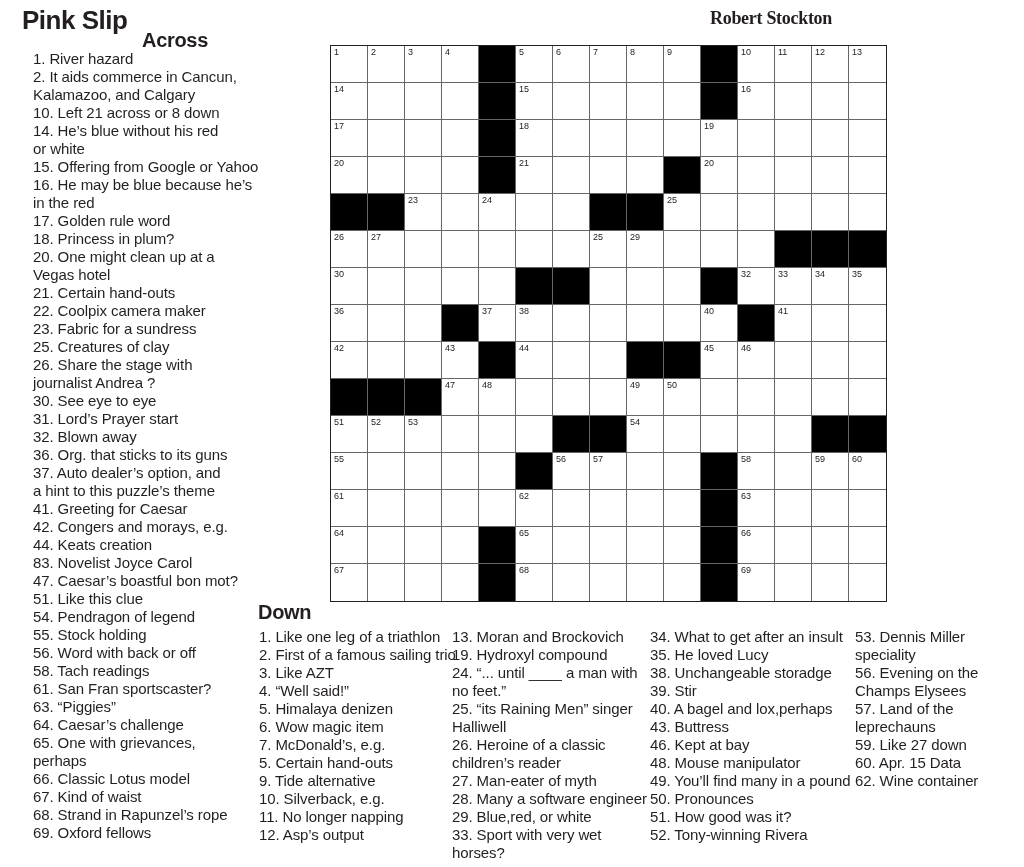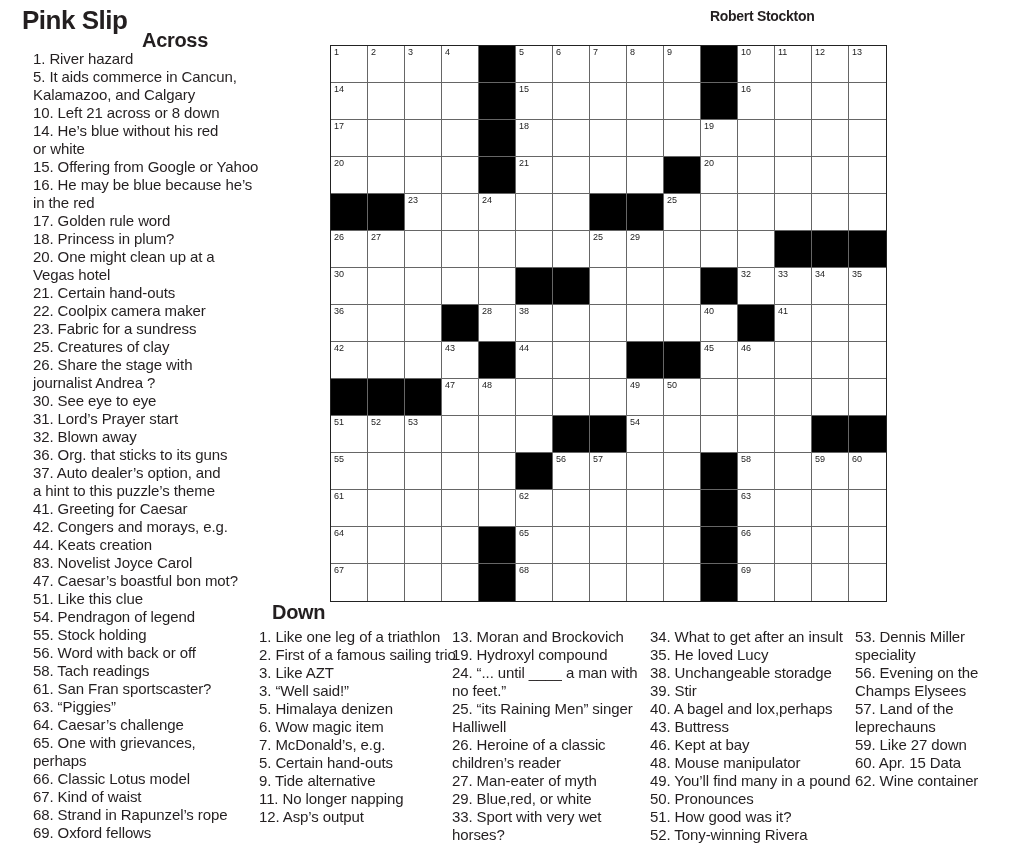--- a/index.html
+++ b/index.html
@@ -10,27 +10,27 @@
     font-family:"Liberation Sans", sans-serif;
     color:#231f20;
     overflow:hidden;
   }
   .page-title{
     position:absolute;left:22px;top:5px;
     font-size:26px;font-weight:700;letter-spacing:-0.5px;
   }
   .author{
     position:absolute;left:710px;top:8px;
-    font-size:14px;font-weight:700;letter-spacing:-0.3px;
+    font-size:18px;font-weight:700;letter-spacing:-0.3px;font-family:Liberation Serif, serif;
   }
   .section-heading{
     font-size:20px;font-weight:700;letter-spacing:-0.3px;
   }
   .across-heading{position:absolute;left:142px;top:29px;}
-  .down-heading{position:absolute;left:272px;top:601px;}
+  .down-heading{position:absolute;left:258px;top:601px;}
   .across-list{
     position:absolute;left:33px;top:50px;width:295px;
   }
   .clue{
     font-size:15px;line-height:18px;
     white-space:pre-line;
     letter-spacing:-0.1px;
   }
   .grid{
     position:absolute;left:330px;top:45px;
@@ -65,21 +65,21 @@
 </head>
 <body>
 
 <div class="page">
   <div class="page-title">Pink Slip</div>
   <div class="author">Robert Stockton</div>
 
   <div class="section-heading across-heading">Across</div>
   <div class="across-list" id="across-list">
       <div class="clue">1. River hazard</div>
-      <div class="clue">5. It aids commerce in Cancun,
+      <div class="clue">2. It aids commerce in Cancun,
 Kalamazoo, and Calgary</div>
       <div class="clue">10. Left 21 across or 8 down</div>
       <div class="clue">14. He’s blue without his red
 or white</div>
       <div class="clue">15. Offering from Google or Yahoo</div>
       <div class="clue">16. He may be blue because he’s
 in the red</div>
       <div class="clue">17. Golden rule word</div>
       <div class="clue">18. Princess in plum?</div>
       <div class="clue">20. One might clean up at a
@@ -291,21 +291,21 @@
       <div class="cell">
         <span class="num">35</span>
       </div>
       <div class="cell">
         <span class="num">36</span>
       </div>
       <div class="cell"></div>
       <div class="cell"></div>
       <div class="cell black" style="background: rgb(0, 0, 0);"></div>
       <div class="cell">
-        <span class="num">28</span>
+        <span class="num">37</span>
       </div>
       <div class="cell">
         <span class="num">38</span>
       </div>
       <div class="cell"></div>
       <div class="cell"></div>
       <div class="cell"></div>
       <div class="cell"></div>
       <div class="cell">
         <span class="num">40</span>
@@ -477,39 +477,41 @@
       <div class="cell"></div>
       <div class="cell"></div>
       <div class="cell"></div>
     </div>
 
   <div class="section-heading down-heading">Down</div>
   <div class="down-col down-col-1">
       <div class="clue">1. Like one leg of a triathlon</div>
       <div class="clue">2. First of a famous sailing trio</div>
       <div class="clue">3. Like AZT</div>
-      <div class="clue">3. “Well said!”</div>
+      <div class="clue">4. “Well said!”</div>
       <div class="clue">5. Himalaya denizen</div>
       <div class="clue">6. Wow magic item</div>
       <div class="clue">7. McDonald’s, e.g.</div>
       <div class="clue">5. Certain hand-outs</div>
       <div class="clue">9. Tide alternative</div>
+      <div class="clue">10. Silverback, e.g.</div>
       <div class="clue">11. No longer napping</div>
       <div class="clue">12. Asp’s output</div>
     </div>
   <div class="down-col down-col-2">
       <div class="clue">13. Moran and Brockovich</div>
       <div class="clue">19. Hydroxyl compound</div>
       <div class="clue">24. “... until ____ a man with
 no feet.”</div>
       <div class="clue">25. “its Raining Men” singer
 Halliwell</div>
       <div class="clue">26. Heroine of a classic
 children’s reader</div>
       <div class="clue">27. Man-eater of myth</div>
+      <div class="clue">28. Many a software engineer</div>
       <div class="clue">29. Blue,red, or white</div>
       <div class="clue">33. Sport with very wet horses?</div>
     </div>
   <div class="down-col down-col-3">
       <div class="clue">34. What to get after an insult</div>
       <div class="clue">35. He loved Lucy</div>
       <div class="clue">38. Unchangeable storadge</div>
       <div class="clue">39. Stir</div>
       <div class="clue">40. A bagel and lox,perhaps</div>
       <div class="clue">43. Buttress</div>

